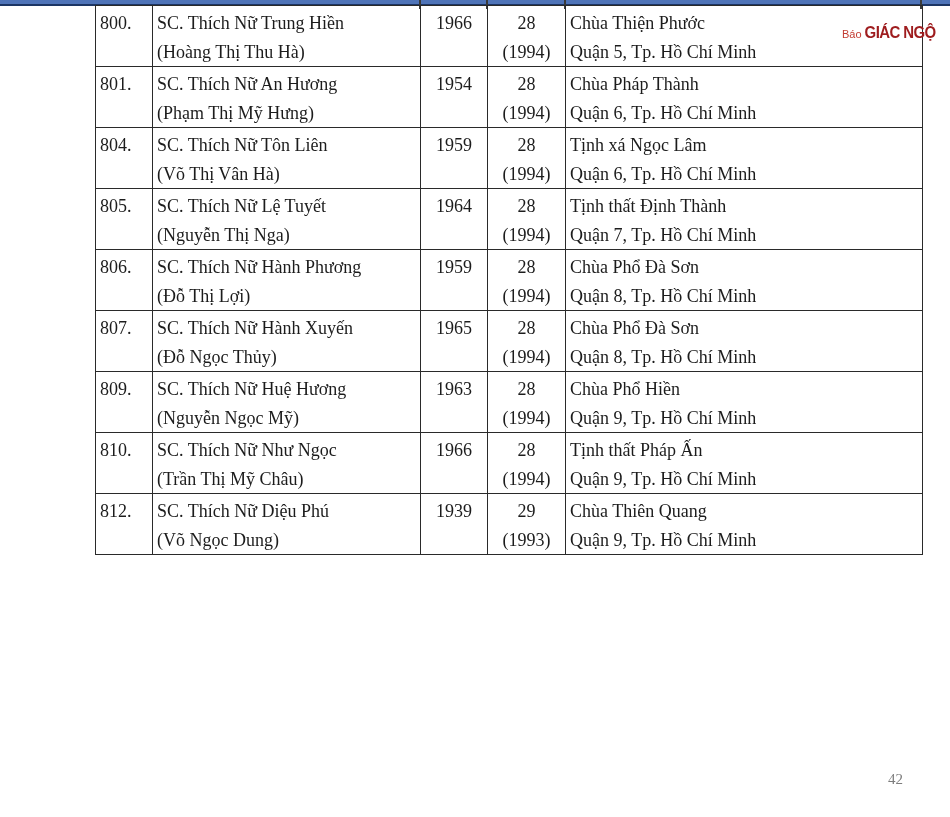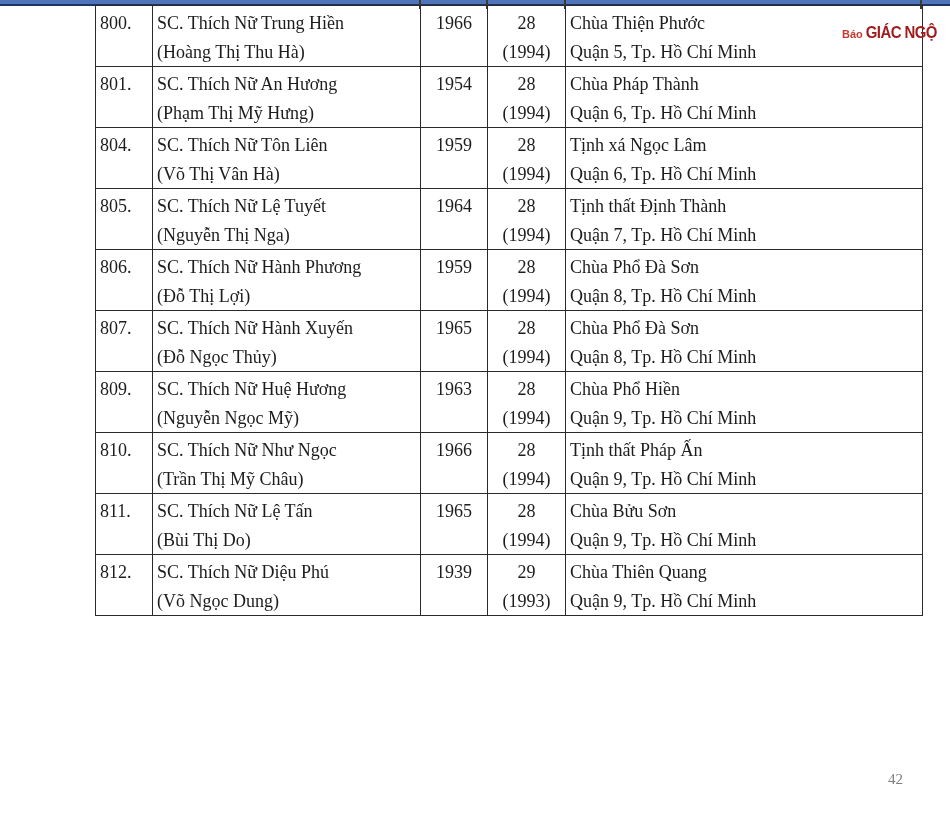--- a/index.html
+++ b/index.html
@@ -57,21 +57,21 @@
     position: absolute;
     left: 842px; top: 24px;
     display: flex;
     align-items: baseline;
     gap: 3px;
     font-family: "Liberation Sans", sans-serif;
     white-space: nowrap;
   }
   .watermark .bao {
     font-size: 11px;
-    font-weight: bold;
+    font-weight: normal;
     color: #c23a30;
   }
   .watermark .giacngo {
     font-size: 15px;
     font-weight: bold;
     letter-spacing: -0.6px;
     color: #9e1c1e;
     transform: scaleY(1.08);
   }
   
@@ -264,40 +264,20 @@
     <td class="cell-age">
       <div>28</div>
       <div>(1994)</div>
     </td>
     <td class="cell-place">
       <div>Tịnh thất Pháp Ấn</div>
       <div>Quận 9, Tp. Hồ Chí Minh</div>
     </td>
   </tr>
 
-  <tr>
-    <td class="cell-no">
-      <div>811.</div>
-    </td>
-    <td class="cell-name">
-      <div>SC. Thích Nữ Lệ Tấn</div>
-      <div>(Bùi Thị Do)</div>
-    </td>
-    <td class="cell-year">
-      <div>1965</div>
-    </td>
-    <td class="cell-age">
-      <div>28</div>
-      <div>(1994)</div>
-    </td>
-    <td class="cell-place">
-      <div>Chùa Bửu Sơn</div>
-      <div>Quận 9, Tp. Hồ Chí Minh</div>
-    </td>
-  </tr>
 
   <tr>
     <td class="cell-no">
       <div>812.</div>
     </td>
     <td class="cell-name">
       <div>SC. Thích Nữ Diệu Phú</div>
       <div>(Võ Ngọc Dung)</div>
     </td>
     <td class="cell-year">

